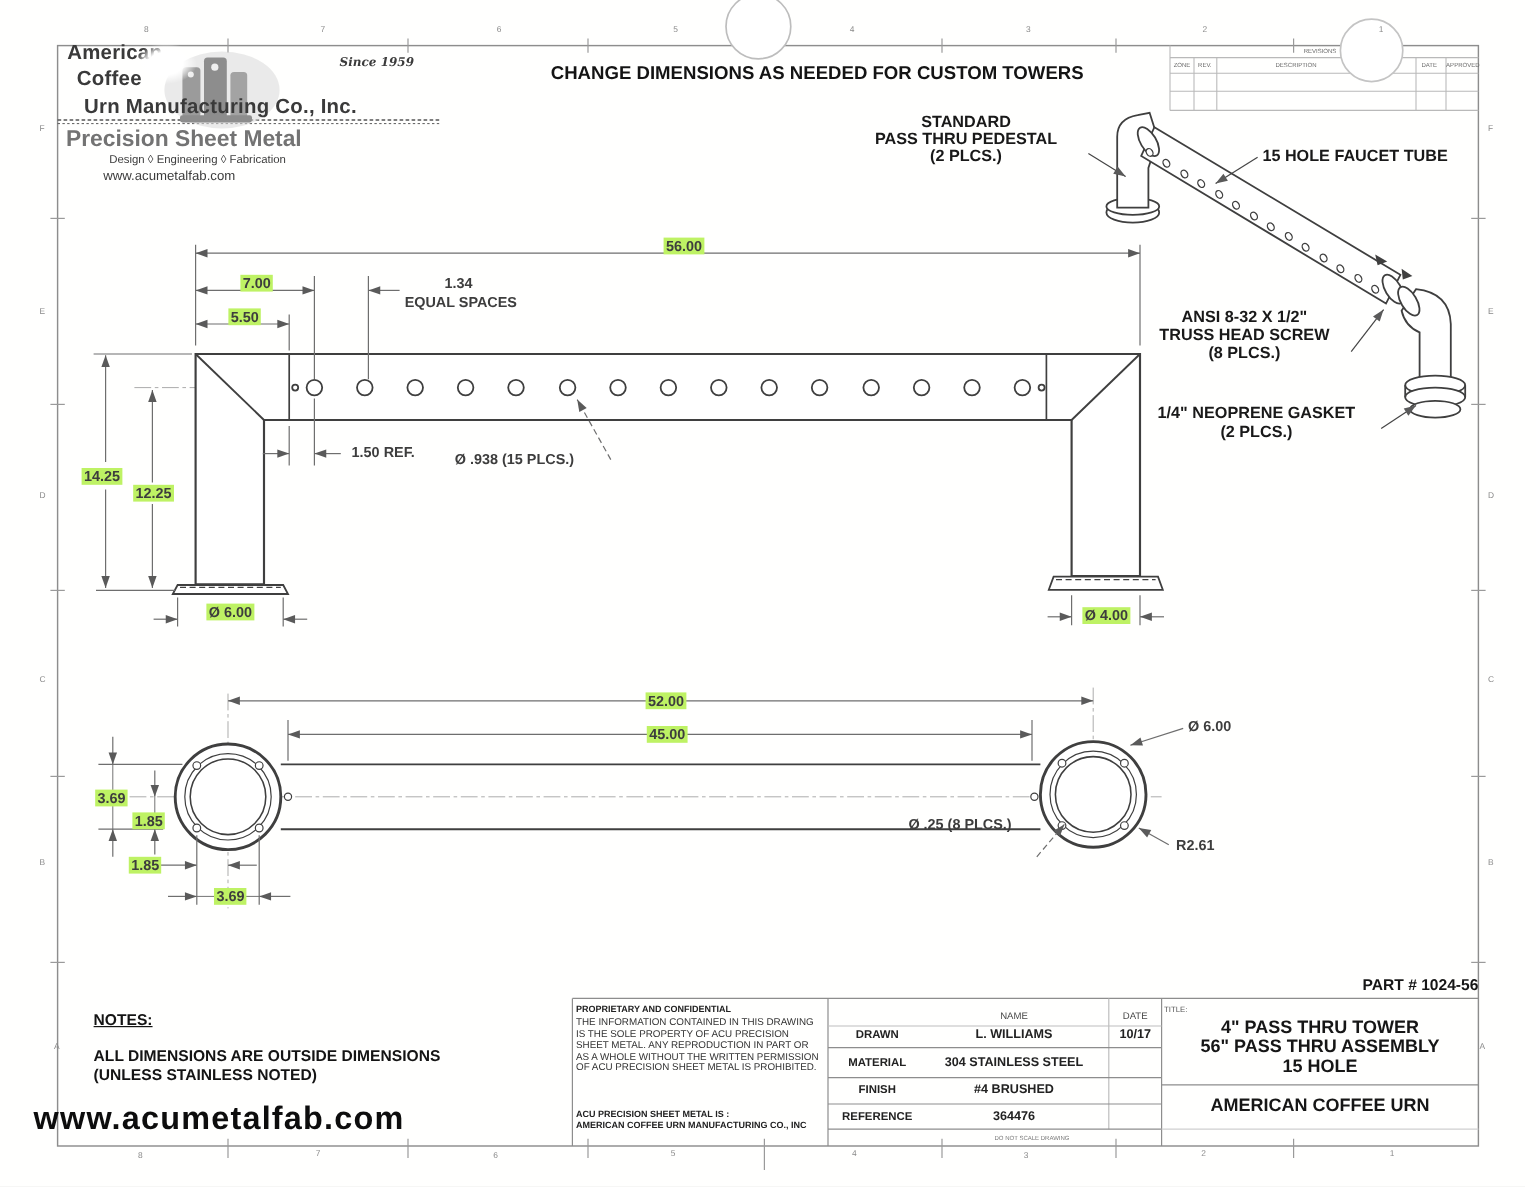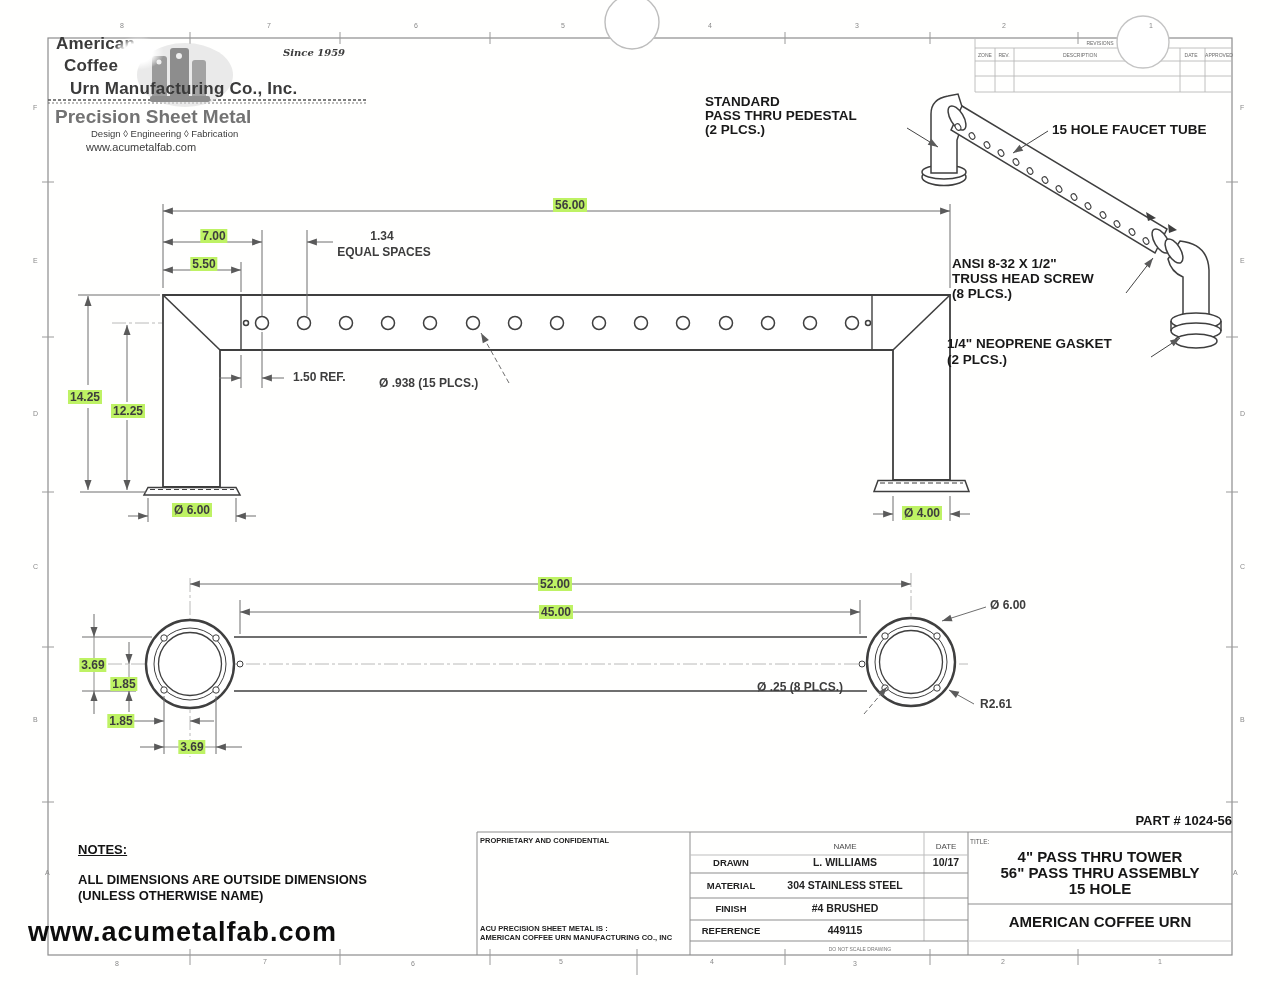--- a/index.html
+++ b/index.html
@@ -2,21 +2,21 @@
 <html><head>
 <meta charset="utf-8">
 <style>
   html,body{margin:0;padding:0;background:#e8e8e8;}
   #sheet{position:relative;width:1280px;height:989px;background:#fffffe;overflow:hidden;
          font-family:"Liberation Sans",sans-serif;}
   #linework{position:absolute;left:0;top:0;z-index:1;}
   .z{position:absolute;z-index:2;white-space:nowrap;}
   .dim{font:bold 12px "Liberation Sans",sans-serif;color:#3d3d3d;background:#bef264;padding:0 2px;}
   .ctr{transform:translateX(-50%);}
-  .callout{font:bold 13.5px "Liberation Sans",sans-serif;color:#191919;text-align:left;}
+  .callout{font:bold 13.5px "Liberation Sans",sans-serif;color:#191919;text-align:center;}
   .zone{font:7px "Liberation Sans",sans-serif;color:#8a8a8a;}
   .rev{font:5px "Liberation Sans",sans-serif;color:#6a6a6a;}
   .tb-small{font:8px "Liberation Sans",sans-serif;color:#4a4a4a;}
   .tb-label{font:bold 9.5px "Liberation Sans",sans-serif;color:#222;}
   .tb-value{font:bold 10.5px "Liberation Sans",sans-serif;color:#222;}
   .title-big{font:bold 15px "Liberation Sans",sans-serif;color:#161616;text-align:center;}
   .logo-name{font:bold 17px "Liberation Sans",sans-serif;color:#3a3a3a;letter-spacing:.2px;}
   .smudge{position:absolute;z-index:3;background:radial-gradient(closest-side,#ffffff 55%,rgba(255,255,255,0));}
 </style>
 </head>
@@ -278,20 +278,21 @@
 
 <div class="z logo-name" style="left:56px;top:34px;">American</div>
 <div class="z logo-name" style="left:64px;top:56px;">Coffee</div>
 <div class="z logo-name" style="left:70px;top:79px;">Urn Manufacturing Co., Inc.</div>
 <div class="z" style="left:283px;top:47px;font:italic bold 10px 'DejaVu Serif',serif;color:#3c3c3c;">Since 1959</div>
 <div class="smudge" style="left:112px;top:36px;width:52px;height:34px;border-radius:50%;"></div>
 <div class="z" style="left:55px;top:106px;font:bold 19px 'Liberation Sans',sans-serif;color:#737373;">Precision Sheet Metal</div>
 <div class="z" style="left:70px;top:128px;font:9.5px 'Liberation Sans',sans-serif;color:#3c3c3c;padding-left:21px;">Design  ◊  Engineering  ◊  Fabrication</div>
 <div class="z" style="left:86px;top:141px;font:11px 'Liberation Sans',sans-serif;color:#3c3c3c;">www.acumetalfab.com</div>
 
+<div class="z ctr" style="left:681px;top:53px;font:bold 15.5px 'Liberation Sans',sans-serif;color:#141414;">CHANGE DIMENSIONS AS NEEDED FOR CUSTOM TOWERS</div>
 
 <div class="z rev ctr" style="left:1100px;top:40px;">REVISIONS</div>
 <div class="z rev ctr" style="left:985px;top:52px;">ZONE</div>
 <div class="z rev ctr" style="left:1004px;top:52px;">REV.</div>
 <div class="z rev ctr" style="left:1080px;top:52px;">DESCRIPTION</div>
 <div class="z rev ctr" style="left:1191px;top:52px;">DATE</div>
 <div class="z rev ctr" style="left:1219px;top:52px;">APPROVED</div>
 
 <div class="z callout" style="left:705px;top:94px;width:200px;">STANDARD</div>
 <div class="z callout" style="left:705px;top:108px;width:200px;">PASS THRU PEDESTAL</div>
@@ -322,38 +323,39 @@
 <div class="z dim ctr" style="left:121px;top:714px;">1.85</div>
 <div class="z dim ctr" style="left:192px;top:740px;">3.69</div>
 <div class="z dim" style="left:988px;top:598px;background:none;">Ø 6.00</div>
 <div class="z dim" style="left:978px;top:697px;background:none;">R2.61</div>
 <div class="z dim" style="left:755px;top:680px;background:none;">Ø .25 (8 PLCS.)</div>
 
 <div class="z" style="left:1095px;top:813px;width:137px;text-align:right;font:bold 13px 'Liberation Sans',sans-serif;color:#161616;">PART # 1024-56</div>
 
 <div class="z" style="left:78px;top:842px;font:bold 13px 'Liberation Sans',sans-serif;color:#141414;text-decoration:underline;">NOTES:</div>
 <div class="z" style="left:78px;top:872px;font:bold 13px 'Liberation Sans',sans-serif;color:#141414;">ALL DIMENSIONS ARE OUTSIDE DIMENSIONS</div>
-<div class="z" style="left:78px;top:888px;font:bold 13px 'Liberation Sans',sans-serif;color:#141414;">(UNLESS OTHERWISE NAME)</div>
+<div class="z" style="left:78px;top:888px;font:bold 13px 'Liberation Sans',sans-serif;color:#141414;">(UNLESS STAINLESS NOTED)</div>
 <div class="z" style="left:28px;top:917px;font:bold 27px 'Liberation Sans',sans-serif;color:#0d0d0d;letter-spacing:1px;">www.acumetalfab.com</div>
 
 <div class="z" style="left:480px;top:836px;font:bold 7.5px 'Liberation Sans',sans-serif;color:#222;">PROPRIETARY AND CONFIDENTIAL</div>
+<div class="z" style="left:480px;top:847px;width:206px;font:8.2px 'Liberation Sans',sans-serif;color:#333;white-space:normal;line-height:9.6px;">THE INFORMATION CONTAINED IN THIS DRAWING IS THE SOLE PROPERTY OF ACU PRECISION SHEET METAL.  ANY REPRODUCTION IN PART OR AS A WHOLE WITHOUT THE WRITTEN PERMISSION OF ACU PRECISION SHEET METAL IS PROHIBITED.</div>
 <div class="z" style="left:480px;top:924px;font:bold 7.5px 'Liberation Sans',sans-serif;color:#222;">ACU PRECISION SHEET METAL IS :</div>
 <div class="z" style="left:480px;top:933px;font:bold 7.5px 'Liberation Sans',sans-serif;color:#222;">AMERICAN COFFEE URN MANUFACTURING CO., INC</div>
 
 <div class="z tb-small ctr" style="left:845px;top:842px;">NAME</div>
 <div class="z tb-small ctr" style="left:946px;top:842px;">DATE</div>
 <div class="z tb-label ctr" style="left:731px;top:857px;">DRAWN</div>
 <div class="z tb-value ctr" style="left:845px;top:856px;">L. WILLIAMS</div>
 <div class="z tb-value ctr" style="left:946px;top:856px;">10/17</div>
 <div class="z tb-label ctr" style="left:731px;top:880px;">MATERIAL</div>
 <div class="z tb-value ctr" style="left:845px;top:879px;">304 STAINLESS STEEL</div>
 <div class="z tb-label ctr" style="left:731px;top:903px;">FINISH</div>
 <div class="z tb-value ctr" style="left:845px;top:902px;">#4 BRUSHED</div>
 <div class="z tb-label ctr" style="left:731px;top:925px;">REFERENCE</div>
-<div class="z tb-value ctr" style="left:845px;top:924px;">449115</div>
+<div class="z tb-value ctr" style="left:845px;top:924px;">364476</div>
 <div class="z ctr" style="left:860px;top:946px;font:5px 'Liberation Sans',sans-serif;color:#777;">DO NOT SCALE DRAWING</div>
 
 <div class="z" style="left:970px;top:838px;font:6.5px 'Liberation Sans',sans-serif;color:#555;">TITLE:</div>
 <div class="z title-big ctr" style="left:1100px;top:848px;">4" PASS THRU TOWER</div>
 <div class="z title-big ctr" style="left:1100px;top:864px;">56" PASS THRU ASSEMBLY</div>
 <div class="z title-big ctr" style="left:1100px;top:880px;">15 HOLE</div>
 <div class="z title-big ctr" style="left:1100px;top:913px;">AMERICAN COFFEE URN</div>
 
 <div class="z zone ctr" style="left:122px;top:22px;">8</div>
 <div class="z zone ctr" style="left:269px;top:22px;">7</div>

